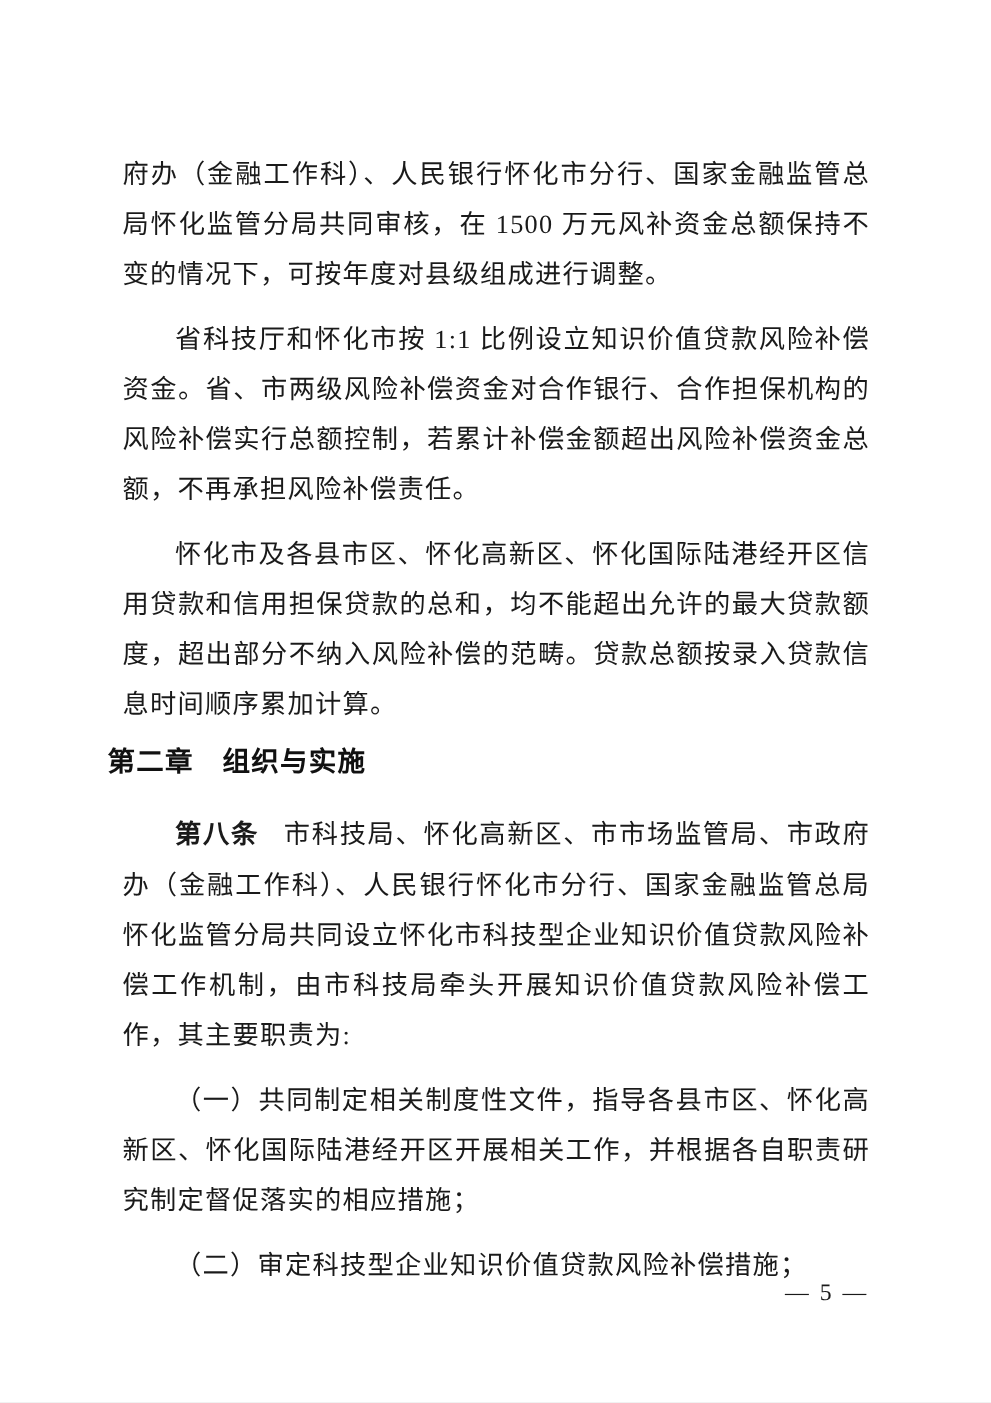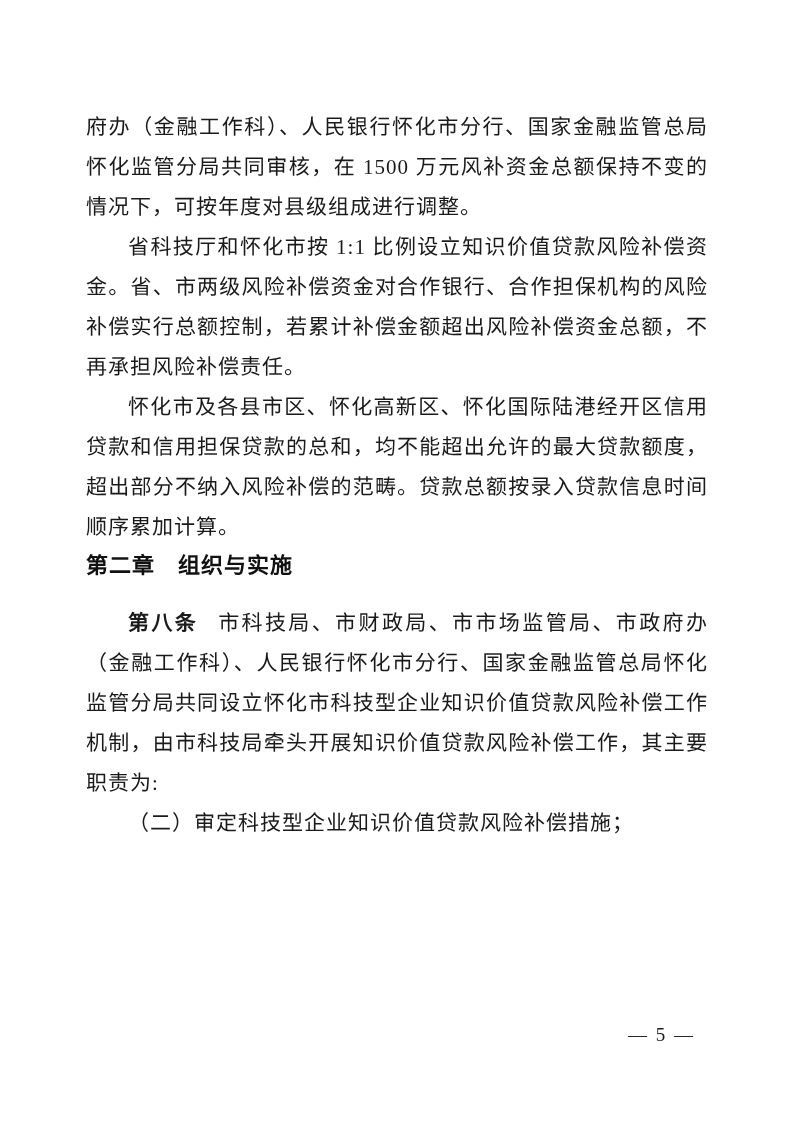--- a/index.html
+++ b/index.html
@@ -18,21 +18,21 @@
     overflow: hidden;
   }
   .body-text {
     position: absolute;
     left: 86px;
     top: 0;
     width: 622px;
     padding-top: 107px;
   }
   p.body-p {
-    margin: 0;
+    margin: 12px;
     font-family: "Liberation Serif", serif;
     font-size: 21px;
     line-height: 40px;
     text-align: justify;
     text-justify: inter-ideograph;
     letter-spacing: 1px;
     color: #1a1a1a;
     word-break: break-all;
   }
   p.body-p.indent {
@@ -71,22 +71,23 @@
   <div class="body-text">
 
     <p class="body-p">府办（金融工作科）、人民银行怀化市分行、国家金融监管总局怀化监管分局共同审核，在 1500 万元风补资金总额保持不变的情况下，可按年度对县级组成进行调整。</p>
 
     <p class="body-p indent">省科技厅和怀化市按 1:1 比例设立知识价值贷款风险补偿资金。省、市两级风险补偿资金对合作银行、合作担保机构的风险补偿实行总额控制，若累计补偿金额超出风险补偿资金总额，不再承担风险补偿责任。</p>
 
     <p class="body-p indent">怀化市及各县市区、怀化高新区、怀化国际陆港经开区信用贷款和信用担保贷款的总和，均不能超出允许的最大贷款额度，超出部分不纳入风险补偿的范畴。贷款总额按录入贷款信息时间顺序累加计算。</p>
 
     <h2 class="chapter-heading">第二章　组织与实施</h2>
 
-    <p class="body-p indent"><span class="article-lead">第八条</span><span>市科技局、市财政局、市市场监管局、市政府办（金融工作科）、人民银行怀化市分行、国家金融监管总局怀化监管分局共同设立怀化市科技型企业知识价值贷款风险补偿工作机制，由市科技局牵头开展知识价值贷款风险补偿工作，其主要职责为:</span></p>
+    <p class="body-p indent"><span class="article-lead">第八条</span><span>市科技局、怀化高新区、市市场监管局、市政府办（金融工作科）、人民银行怀化市分行、国家金融监管总局怀化监管分局共同设立怀化市科技型企业知识价值贷款风险补偿工作机制，由市科技局牵头开展知识价值贷款风险补偿工作，其主要职责为:</span></p>
 
+    <p class="body-p indent">（一）共同制定相关制度性文件，指导各县市区、怀化高新区、怀化国际陆港经开区开展相关工作，并根据各自职责研究制定督促落实的相应措施；</p>
 
     <p class="body-p indent">（二）审定科技型企业知识价值贷款风险补偿措施；</p>
 
 
 
   </div>
 
   <div class="page-number">— 5 —</div>
 
 </div>

